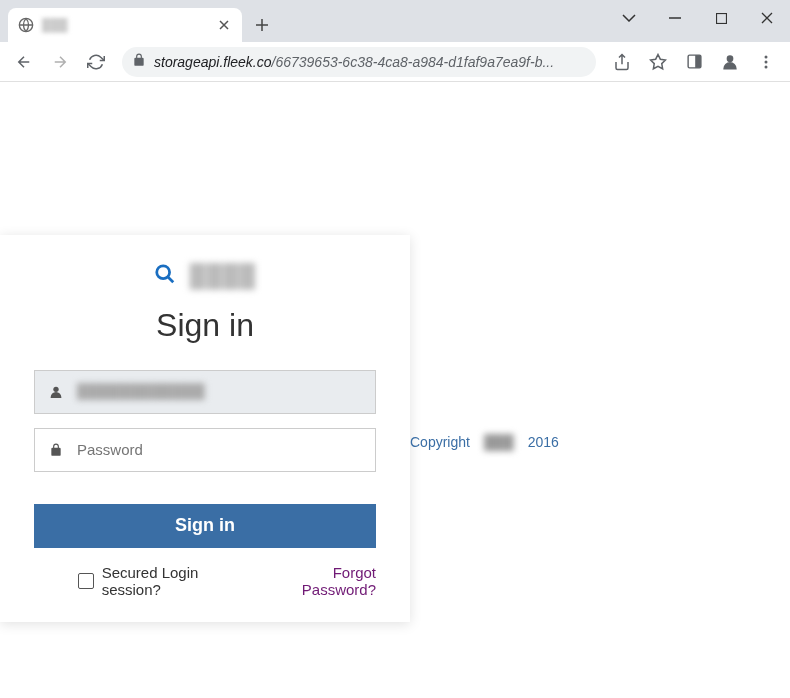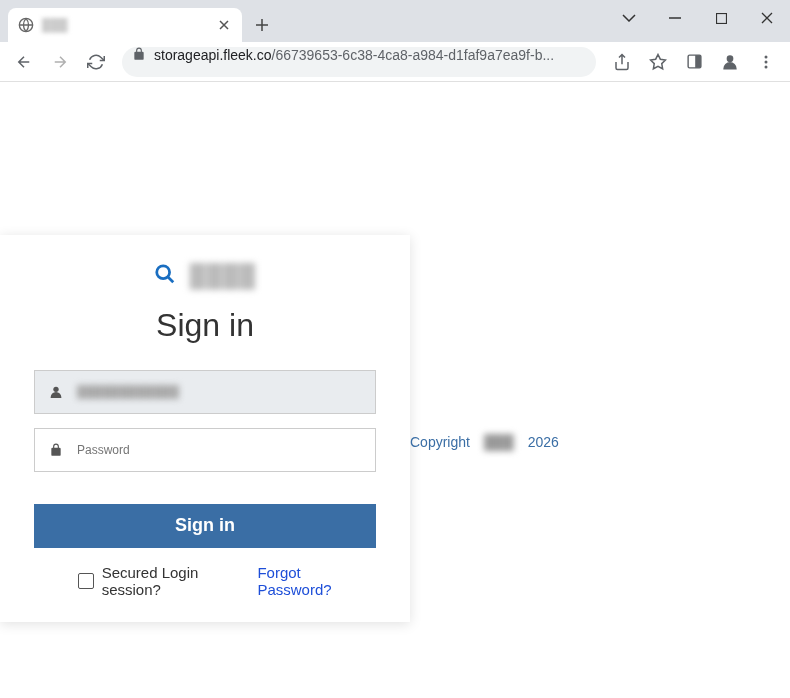--- a/index.html
+++ b/index.html
@@ -103,23 +103,25 @@
       color: #5f6368;
       border-radius: 50%;
     }
     .nav-btn.disabled { color: #b0b0b0; }
     .address-bar {
       flex: 1;
       height: 30px;
       background: #f1f3f4;
       border-radius: 15px;
       display: flex;
+      align-items: center;
       padding: 0 10px;
       gap: 8px;
       margin: 0 6px;
+      font-style: italic;
     }
     .lock-icon { color: #5f6368; }
     .url-text {
       flex: 1;
       font-size: 14px;
       color: #202124;
       white-space: nowrap;
       overflow: hidden;
     }
     .url-domain { color: #202124; }
@@ -190,21 +192,21 @@
       width: 42px;
       display: flex;
       align-items: center;
       justify-content: center;
       color: #555;
     }
     .input-field {
       flex: 1;
       border: none;
       background: transparent;
-      font-size: 12px;
+      font-size: 15px;
       color: #be185d;
       outline: none;
       padding-right: 10px;
     }
     .input-field.blurred {
       filter: blur(3px);
       color: #aaa;
     }
     .signin-btn {
       width: 100%;
@@ -232,22 +234,23 @@
     }
     .checkbox {
       width: 16px;
       height: 16px;
       border: 1.5px solid #555;
       border-radius: 2px;
       cursor: pointer;
     }
     .checkbox-label { color: #333; }
     .forgot-link {
-      color: #1d4ed8;
-      cursor: pointer;
+      color: #701a75;
+      cursor: pointer;
+      text-align: right;
     }
     .copyright {
       margin-top: 28px;
       font-size: 14px;
       color: #3a6ea5;
       display: flex;
       gap: 14px;
     }
     .copyright-blur {
       filter: blur(3px);
@@ -401,15 +404,15 @@
         <div class="checkbox"></div>
         <span class="checkbox-label">Secured Login session?</span>
       </div>
       <span class="forgot-link">Forgot Password?</span>
     </div>
   </div>
 
   <div class="copyright">
     <span>Copyright</span>
     <span class="copyright-blur">███</span>
-    <span>2026</span>
+    <span>2016</span>
   </div>
 </div>
 
 </body></html>

